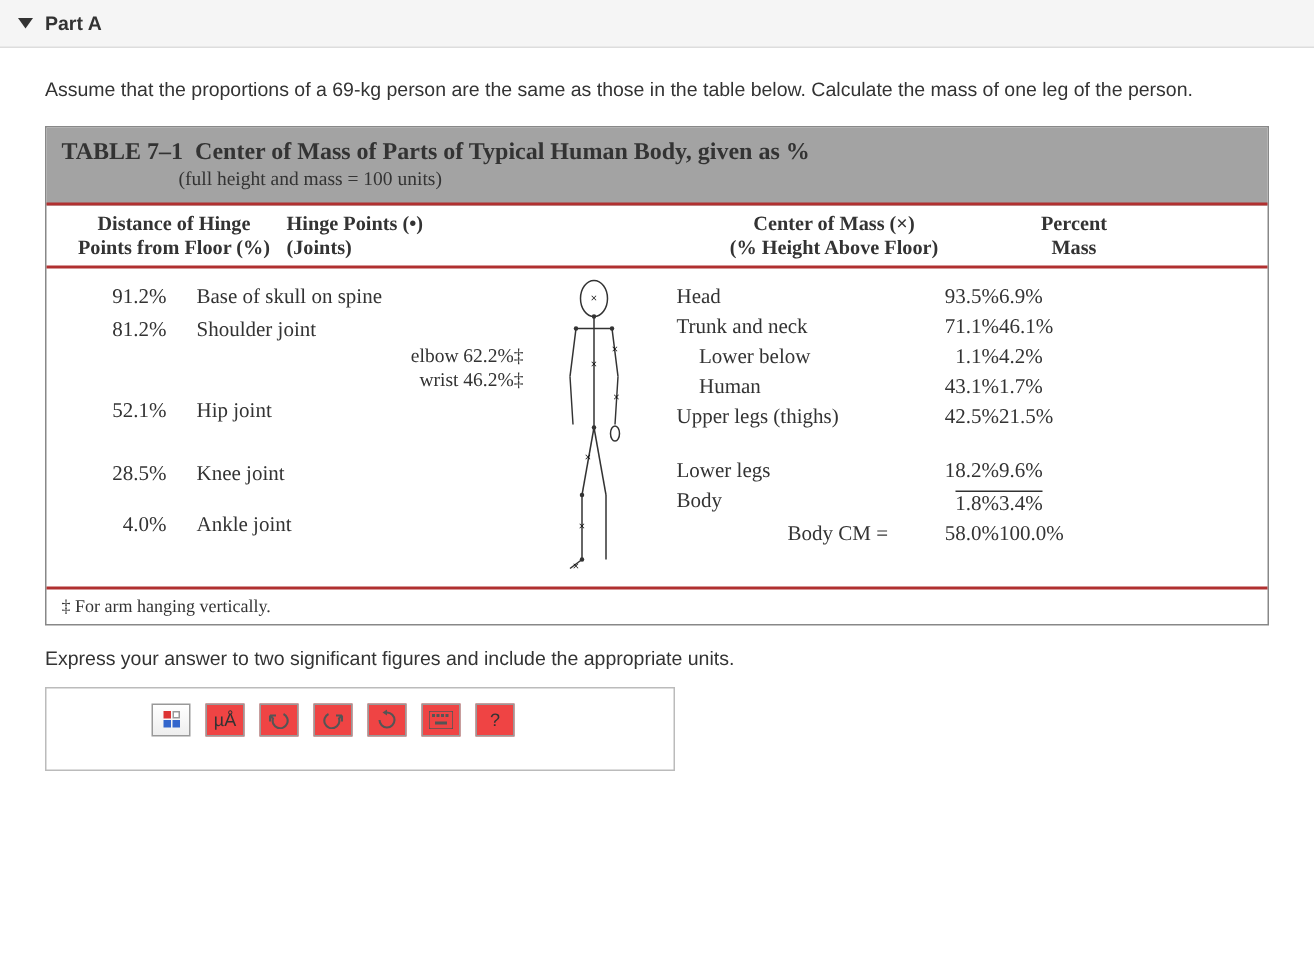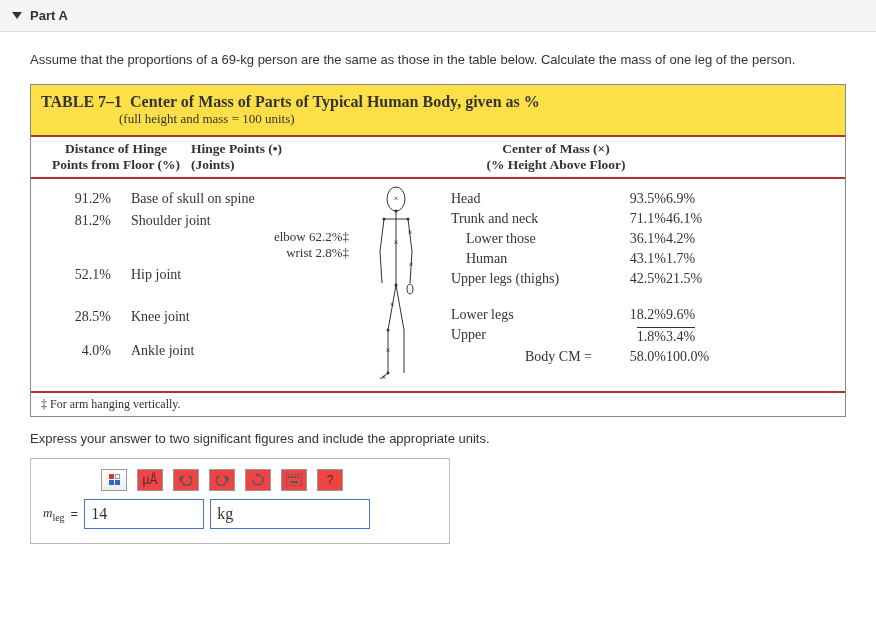--- a/index.html
+++ b/index.html
@@ -27,21 +27,21 @@
   }
   .section-title { font-weight: bold; }
   .content { padding: 18px 30px; }
   .prompt { margin-bottom: 14px; line-height: 1.5; }
   .table-box {
     border: 1px solid #888;
     background: #fff;
     margin-bottom: 14px;
   }
   .table-head {
-    background: #fde047;
+    background: #a3a3a3;
     padding: 8px 10px;
     border-bottom: 2px solid #b03030;
     font-family: "Times New Roman", serif;
   }
   .table-head .caption { font-weight: bold; font-size: 16px; }
   .table-head .sub { font-size: 13px; margin-left: 78px; }
   .col-heads {
     display: flex;
     font-family: "Times New Roman", serif;
     font-weight: bold;
@@ -153,34 +153,38 @@
       </div>
       <div class="ch2">
         <span>Hinge Points (•)</span><br>
         <span>(Joints)</span>
       </div>
       <div class="chfig"></div>
       <div class="ch3">
         <span>Center of Mass (×)</span><br>
         <span>(% Height Above Floor)</span>
       </div>
+      <div class="ch4">
+        <span>Percent</span><br>
+        <span>Mass</span>
+      </div>
     </div>
 
     <div class="tbody">
       <div class="col-left">
         <div class="row-left">
           <div class="hp-pct">91.2%</div>
           <div class="hp-name">Base of skull on spine</div>
         </div>
         <div class="row-left">
           <div class="hp-pct">81.2%</div>
           <div class="hp-name">
             <span>Shoulder joint</span>
             <span class="annot">elbow 62.2%‡</span>
-            <span class="annot">wrist 2.8%‡</span>
+            <span class="annot">wrist 46.2%‡</span>
           </div>
         </div>
         <div class="row-left" style="margin-top:2px;">
           <div class="hp-pct">52.1%</div>
           <div class="hp-name">Hip joint</div>
         </div>
         <div class="row-left" style="margin-top:26px;">
           <div class="hp-pct">28.5%</div>
           <div class="hp-name">Knee joint</div>
         </div>
@@ -226,41 +230,41 @@
             <div class="com-name">Head</div>
             <div class="com-pct">93.5%</div>
             <div class="pm">6.9%</div>
           </div>
         <div class="row-right">
             <div class="com-name">Trunk and neck</div>
             <div class="com-pct">71.1%</div>
             <div class="pm">46.1%</div>
           </div>
         <div class="row-right">
-            <div class="com-name indent">Lower those</div>
-            <div class="com-pct">36.1%</div>
+            <div class="com-name indent">Lower below</div>
+            <div class="com-pct">1.1%</div>
             <div class="pm">4.2%</div>
           </div>
         <div class="row-right">
             <div class="com-name indent">Human</div>
             <div class="com-pct">43.1%</div>
             <div class="pm">1.7%</div>
           </div>
         <div class="row-right">
             <div class="com-name">Upper legs (thighs)</div>
             <div class="com-pct">42.5%</div>
             <div class="pm">21.5%</div>
           </div>
         <div class="row-right" style="margin-top:20px;">
             <div class="com-name">Lower legs</div>
             <div class="com-pct">18.2%</div>
             <div class="pm">9.6%</div>
           </div>
         <div class="row-right">
-            <div class="com-name">Upper</div>
+            <div class="com-name">Body</div>
             <div class="com-pct"><span class="sum-sep">1.8%</span></div>
             <div class="pm"><span class="sum-sep">3.4%</span></div>
           </div>
         <div class="row-right">
           <div class="com-name" style="text-align:right;padding-right:4px;">Body CM =</div>
           <div class="com-pct">58.0%</div>
           <div class="pm">100.0%</div>
         </div>
       </div>
     </div>
@@ -304,27 +308,15 @@
             <rect x="0" y="0" width="16" height="12" rx="1" fill="none" stroke="#555"></rect>
             <rect x="2" y="2" width="2" height="2" fill="#555"></rect>
             <rect x="5" y="2" width="2" height="2" fill="#555"></rect>
             <rect x="8" y="2" width="2" height="2" fill="#555"></rect>
             <rect x="11" y="2" width="2" height="2" fill="#555"></rect>
             <rect x="4" y="7" width="8" height="2" fill="#555"></rect>
           </svg>
       </div>
       <div class="tbtn">?</div>
     </div>
-    <div class="input-row">
-      <span class="mvar">
-        <span>m</span><sub>leg</sub>
-      </span>
-      <span>=</span>
-      <div class="valbox">
-          <span>14</span>
-        </div>
-      <div class="unitbox">
-          <span>kg</span>
-        </div>
-    </div>
   </div>
 
 </div>
 
 </body></html>

